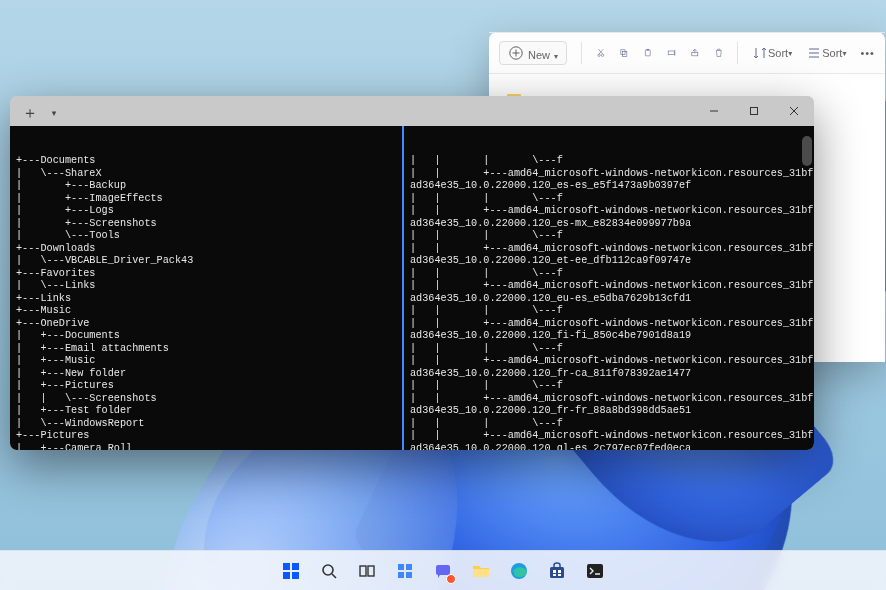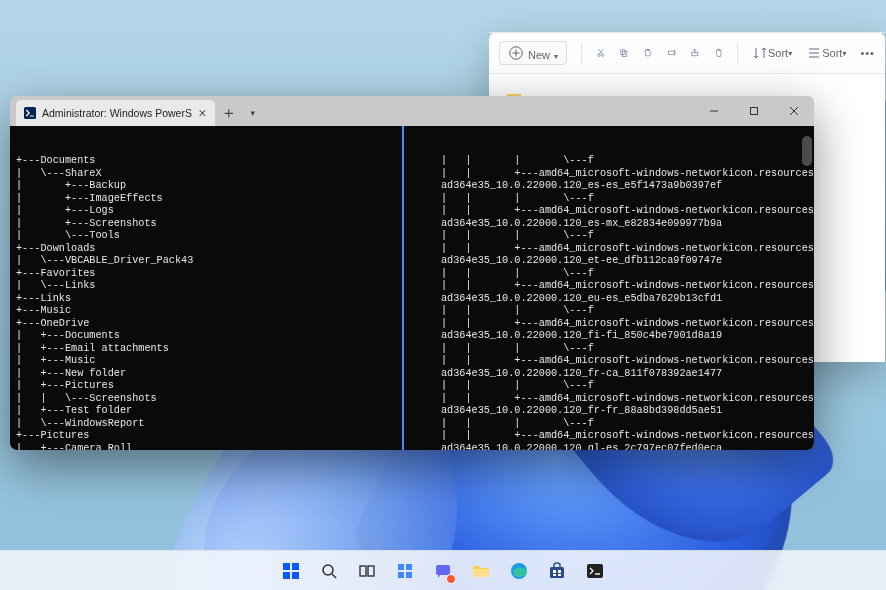--- a/index.html
+++ b/index.html
@@ -82,21 +82,21 @@
 }
 .term-tab .x { margin-left:auto; color:#555; cursor:pointer; }
 .term-add { width:28px; height:26px; display:flex; align-items:center; justify-content:center; color:#444; cursor:pointer; }
 .term-chev { width:20px; height:26px; display:flex; align-items:center; justify-content:center; color:#444; cursor:pointer; font-size:9px;}
 .term-tabbar .spacer { flex:1; }
 .term-winbtns { display:flex; }
 .term-winbtns .winbtn { height:30px; }
 .term-body {
   flex:1; background:#0a0a0a; display:flex;
   font-family: Consolas, "Courier New", monospace; font-size:10.2px; line-height:12.5px;
-  color:#e8e8e8; white-space:pre;gap:31px;
+  color:#e8e8e8; white-space:pre;
 }
 .pane { padding:4px 6px; overflow:hidden; position:relative; }
 .pane-left { width:49%; border-right:2px solid #4a86ff; }
 .pane-right { flex:1; }
 .pane-right .scroll {
   position:absolute; right:2px; top:4px; bottom:4px; width:10px;
 }
 .pane-right .scroll .thumb {
   position:absolute; left:0; right:0; top:6px; height:30px; background:#4b4b4b; border-radius:5px;
 }
@@ -209,28 +209,20 @@
     <div class="explorer-row">
       <span class="ficon"></span>
       <span>ess</span>
     </div>
     <div class="explorer-hint">nt ones here.</div>
   </div>
 </div>
 
 <div class="terminal-window">
   <div class="term-tabbar">
-    <div class="term-tab">
-      <svg width="12" height="12" viewBox="0 0 16 16">
-          <rect width="16" height="16" rx="2" fill="#012456"></rect>
-          <path d="M3 4 L7 8 L3 12 M8 12 h5" stroke="#fff" stroke-width="1.6" fill="none"></path>
-        </svg>
-      <span>Administrator: Windows PowerS</span>
-      <span class="x">✕</span>
-    </div>
     <div class="term-add">＋</div>
     <div class="term-chev">▾</div>
     <div class="spacer"></div>
     <div class="term-winbtns">
       <div class="winbtn">
           <svg viewBox="0 0 10 10" width="10" height="10">
             <line x1="1" y1="5" x2="9" y2="5" stroke="#333"></line>
           </svg>
         </div>
       <div class="winbtn">

